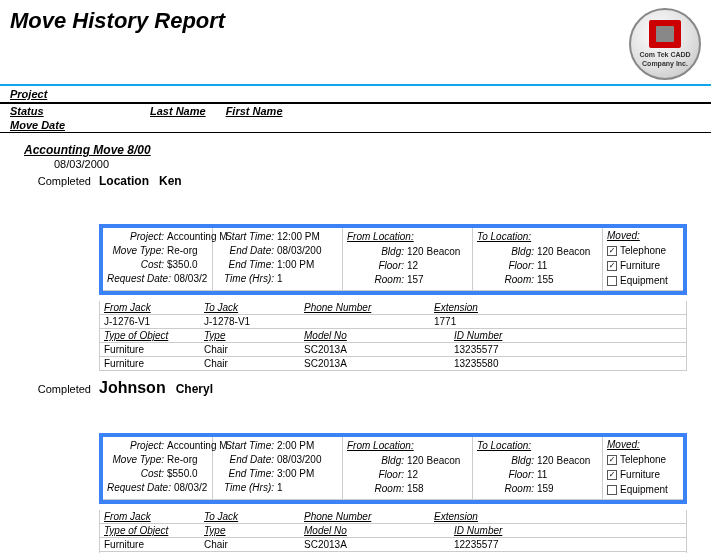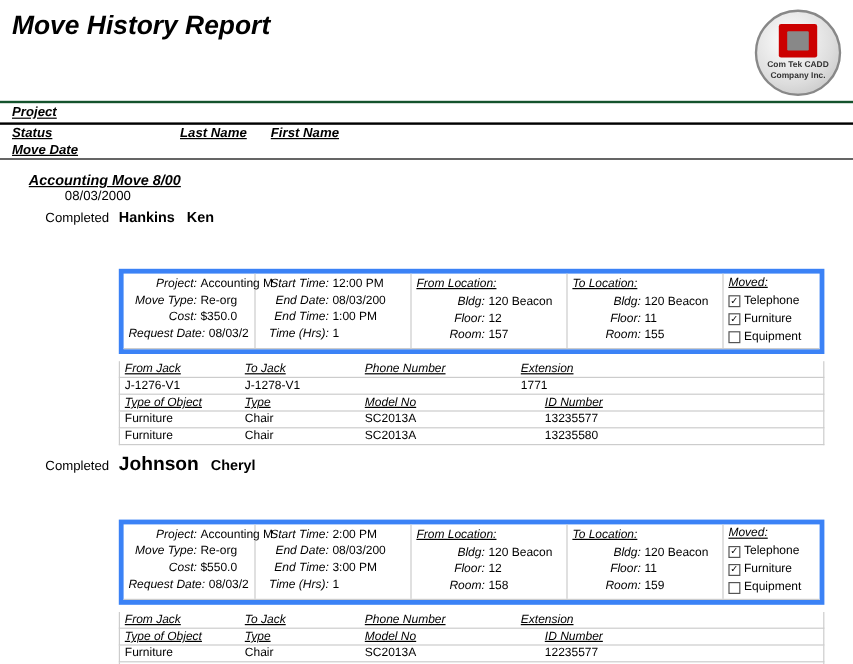--- a/index.html
+++ b/index.html
@@ -9,21 +9,21 @@
       background: #fff;
       width: 711px;
       min-height: 553px;
       overflow-x: hidden;
     }
     .header-section {
       display: flex;
       align-items: flex-start;
       justify-content: space-between;
       padding: 8px 10px 4px 10px;
-      border-bottom: 2px solid #14532d;
+      border-bottom: 2px solid #0ea5e9;
     }
     .report-title {
       font-size: 22px;
       font-style: italic;
       font-weight: bold;
       color: #000;
     }
     .logo-circle {
       width: 72px;
       height: 72px;
@@ -187,21 +187,21 @@
 
 <div class="content-area">
 
   <div class="section-title">Accounting Move 8/00</div>
   <div style="padding-left:30px; font-size:11px; margin-bottom:4px;">08/03/2000</div>
 
   <div class="move-entry">
 
     <div style="display:flex; align-items:baseline; margin-bottom:3px;">
       <span style="min-width:75px; text-align:right; padding-right:8px; font-size:11px;">Completed</span>
-      <span style="font-weight:bold; font-size:12px; margin-right:10px;">Hankins</span>
+      <span style="font-weight:bold; font-size:12px; margin-right:10px;">Location</span>
       <span style="font-weight:bold; font-size:12px;">Ken</span>
     </div>
 
     <div class="full-detail-box">
       <div class="detail-top">
 
         <div class="detail-left">
           <div class="info-row">
               <span class="info-key">Project:</span>
               <span class="info-val">Accounting M</span>

